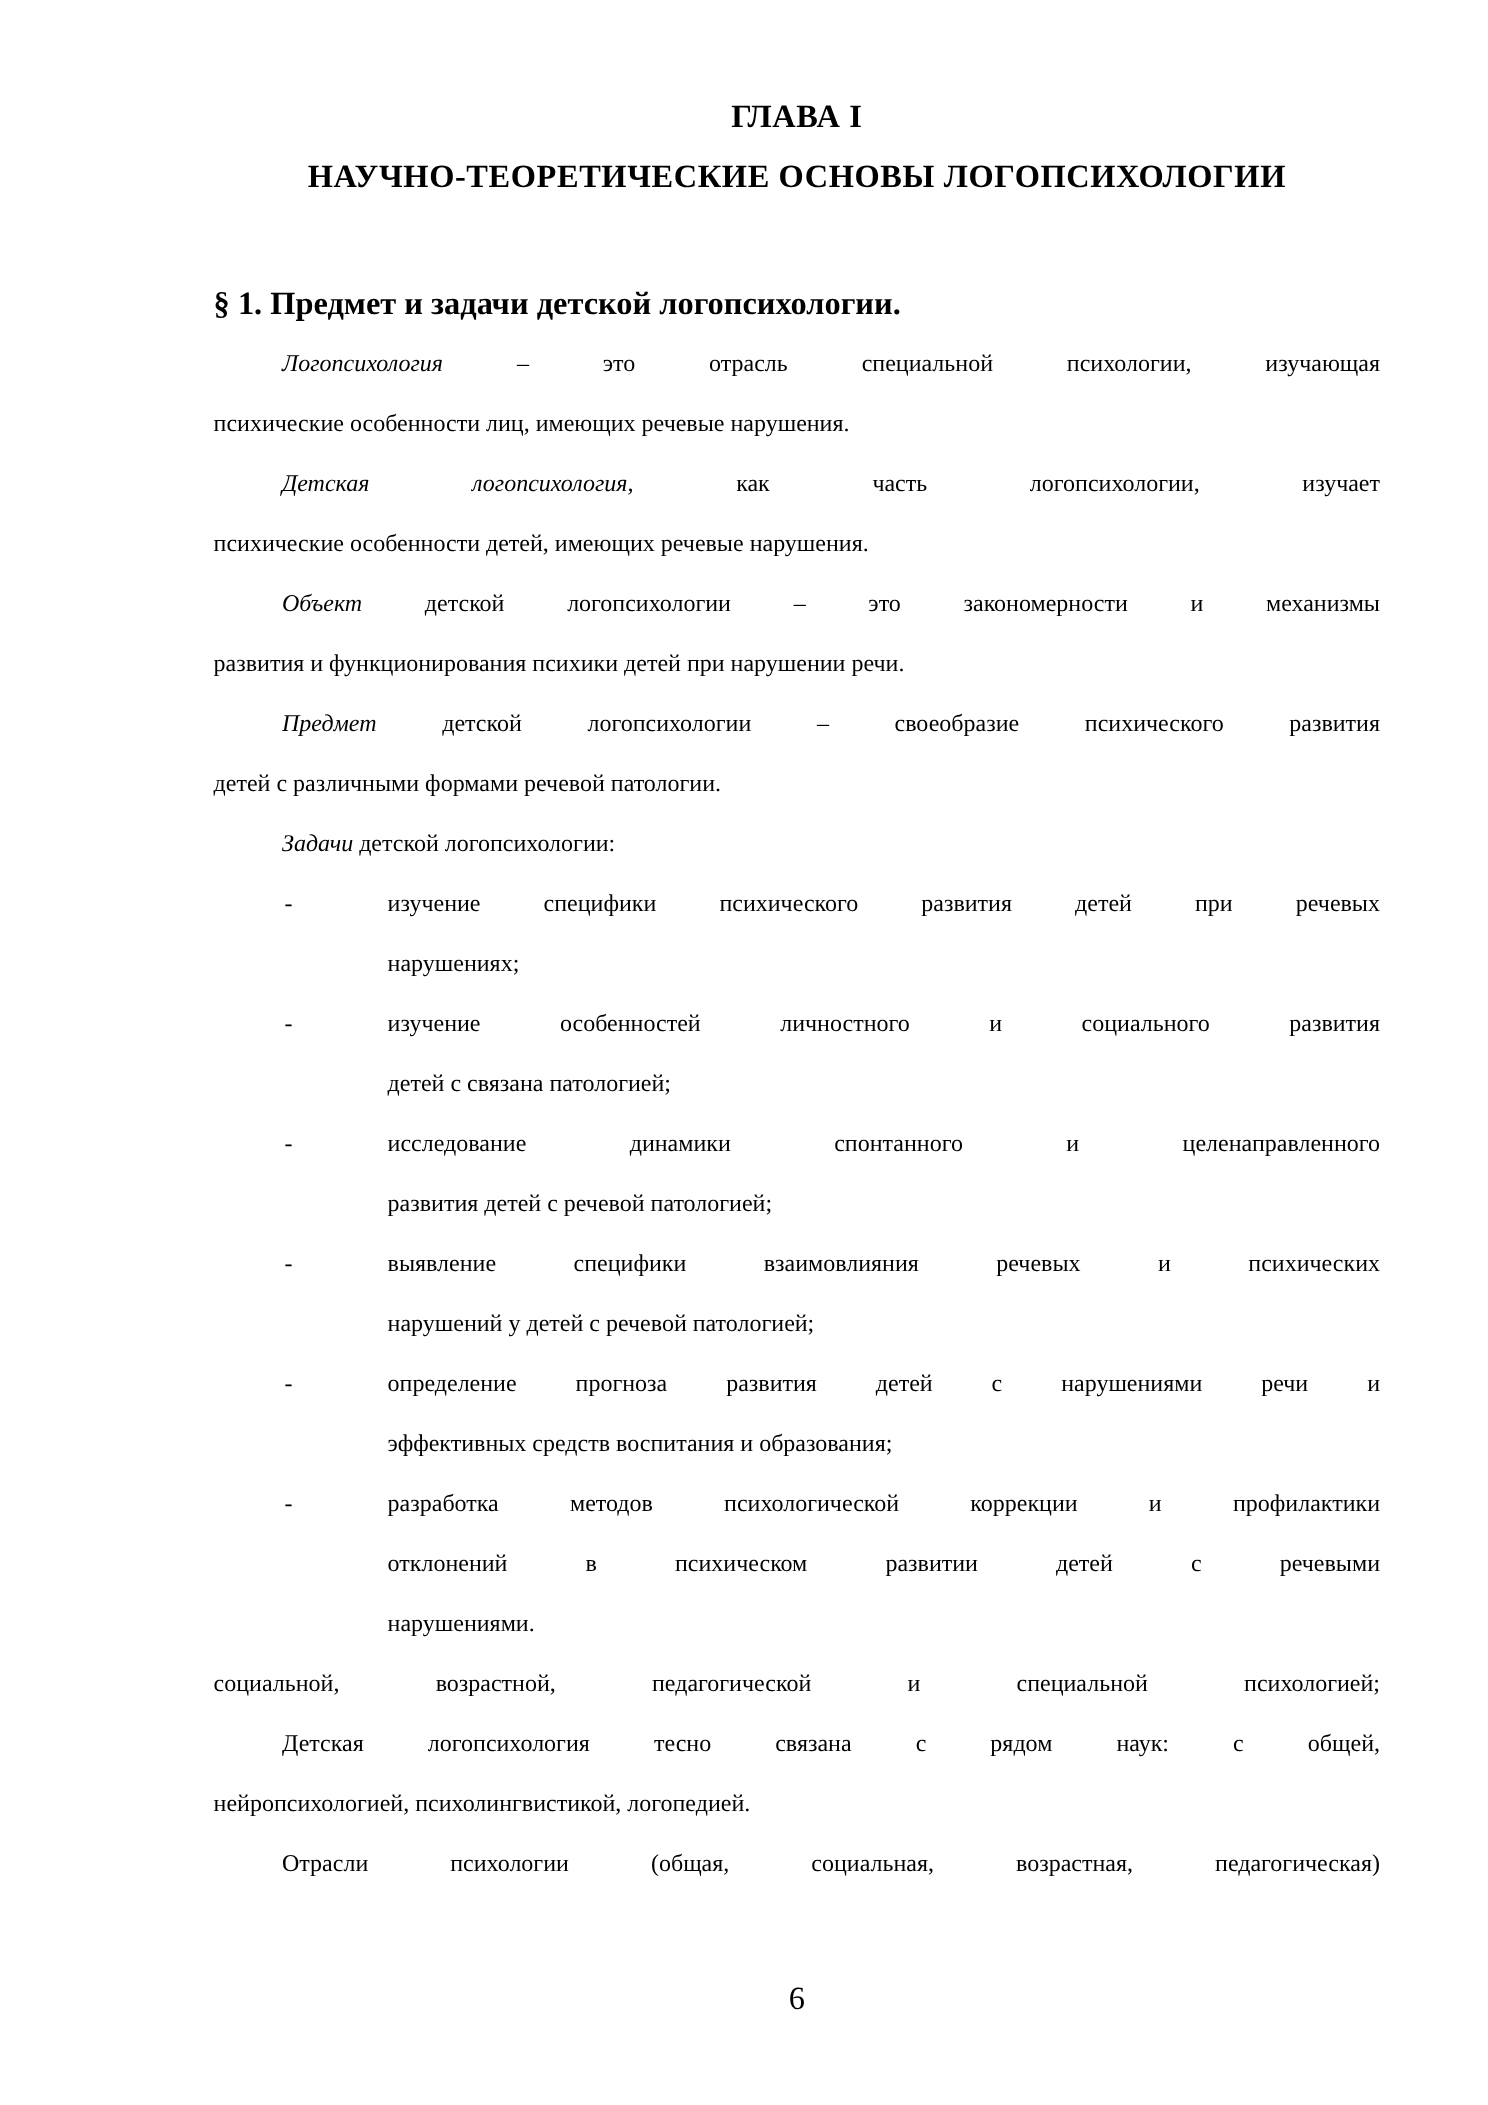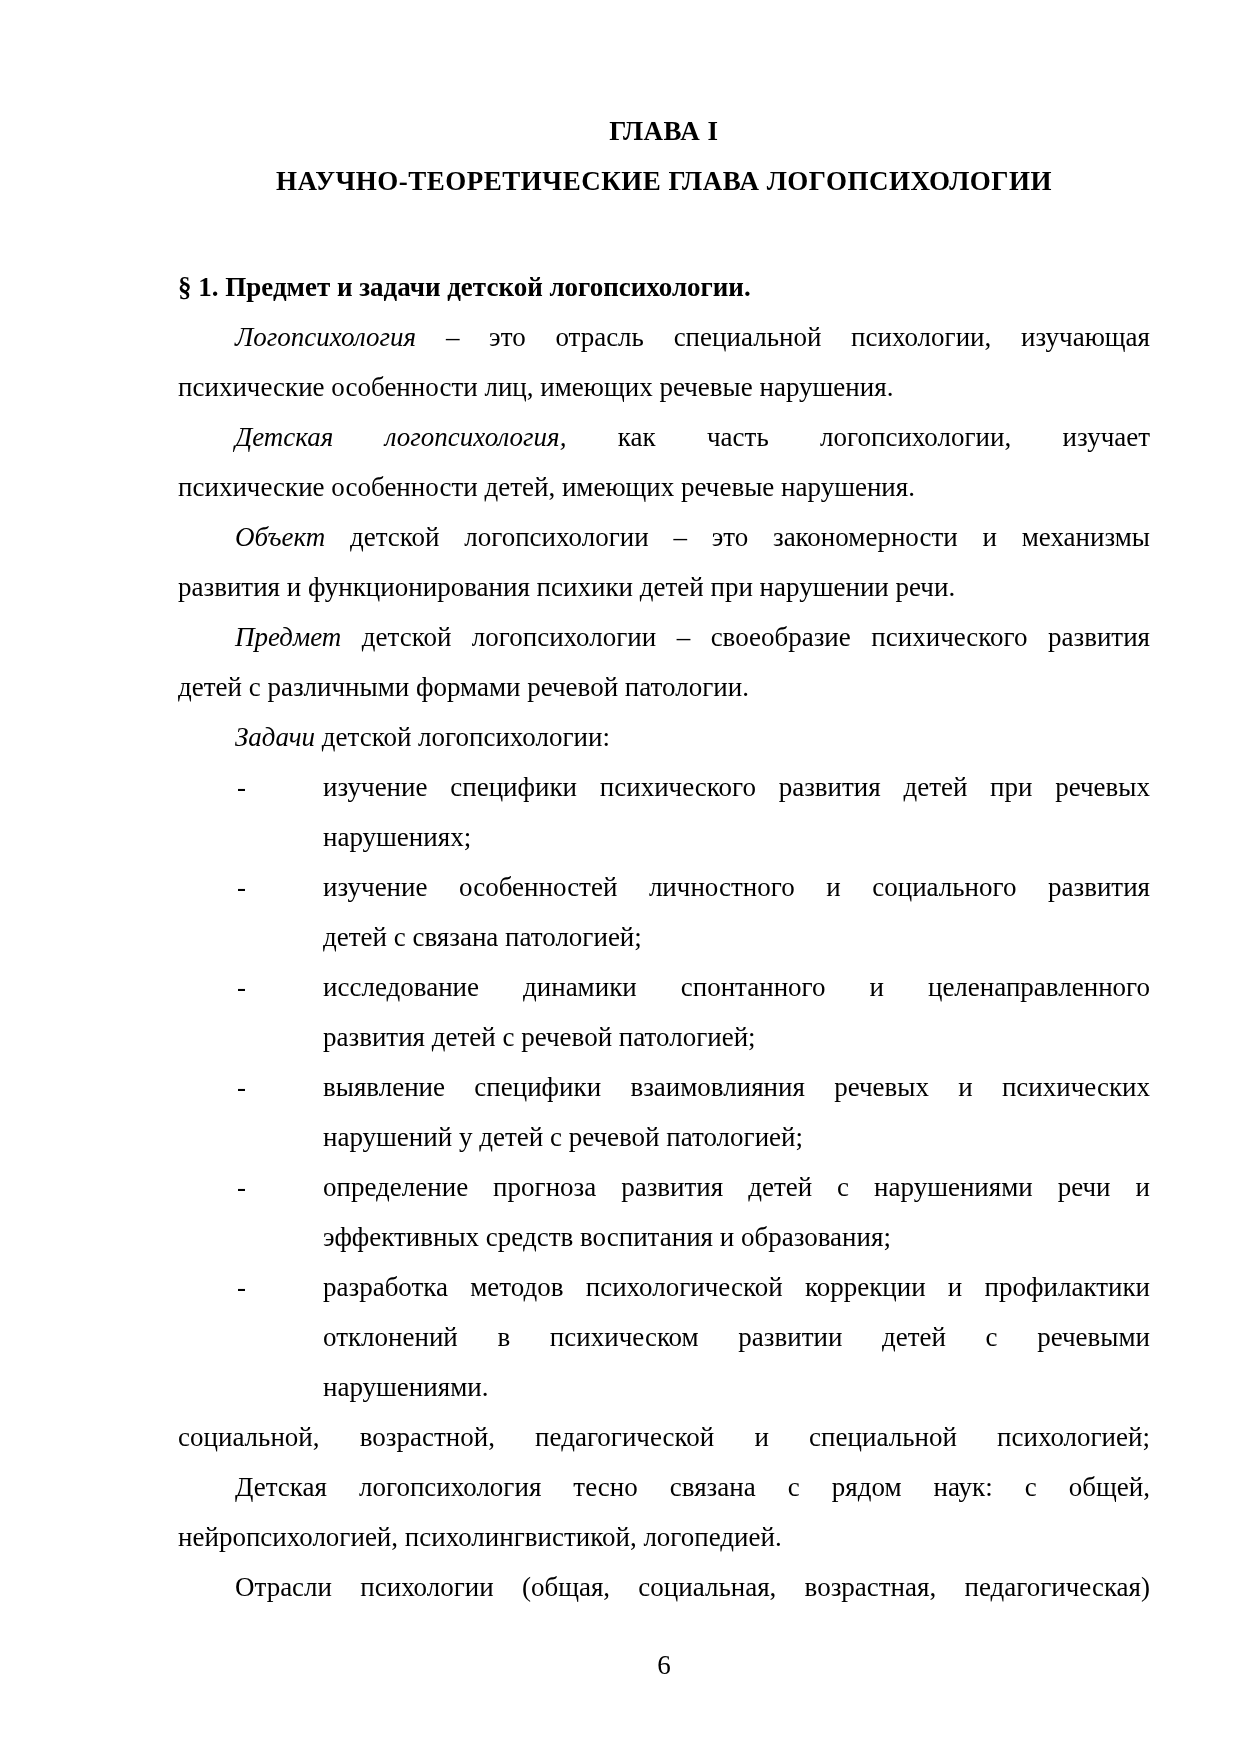--- a/index.html
+++ b/index.html
@@ -14,40 +14,40 @@
     background: #ffffff;
     color: #000000;
     font-family: "Liberation Serif", "DejaVu Serif", serif;
     overflow: hidden;
   }
   .textblock {
     position: absolute;
     left: 178px;
     top: 0;
     width: 972px;
-    padding-top: 106px;
+    padding-top: 72px;
   }
   .chapter-title,
   .chapter-subtitle {
     font-size: 27px;
     line-height: 50px;
     font-weight: bold;
     text-align: center;
     letter-spacing: 0.5px;
   }
   .section-heading {
     font-size: 27px;
     line-height: 50px;
     font-weight: bold;
     margin-top: 56px;
   }
   .para .line,
   .li-text .line,
   .marker {
-    font-size: 27px;
+    font-size: 20px;
     line-height: 50px;
   }
   .line {
     text-align: justify;
     text-align-last: justify;
   }
   .line.last {
     text-align-last: left;
   }
   .para .line.first {
@@ -71,21 +71,21 @@
     font-size: 27px;
     line-height: 40px;
   }
 </style>
 </head>
 <body>
 
 <div class="page">
   <div class="textblock">
     <div class="chapter-title">ГЛАВА I</div>
-    <div class="chapter-subtitle">НАУЧНО-ТЕОРЕТИЧЕСКИЕ ГЛАВА ЛОГОПСИХОЛОГИИ</div>
+    <div class="chapter-subtitle">НАУЧНО-ТЕОРЕТИЧЕСКИЕ ОСНОВЫ ЛОГОПСИХОЛОГИИ</div>
     <div class="section-heading">§ 1. Предмет и задачи детской логопсихологии.</div>
     <div id="body-content">
         <div class="para">
           <div class="line first"><i>Логопсихология</i> – это отрасль специальной психологии, изучающая</div>
           <div class="line last">психические особенности лиц, имеющих речевые нарушения.</div>
         </div>
         <div class="para">
           <div class="line first"><i>Детская логопсихология,</i> как часть логопсихологии, изучает</div>
           <div class="line last">психические особенности детей, имеющих речевые нарушения.</div>
         </div>

